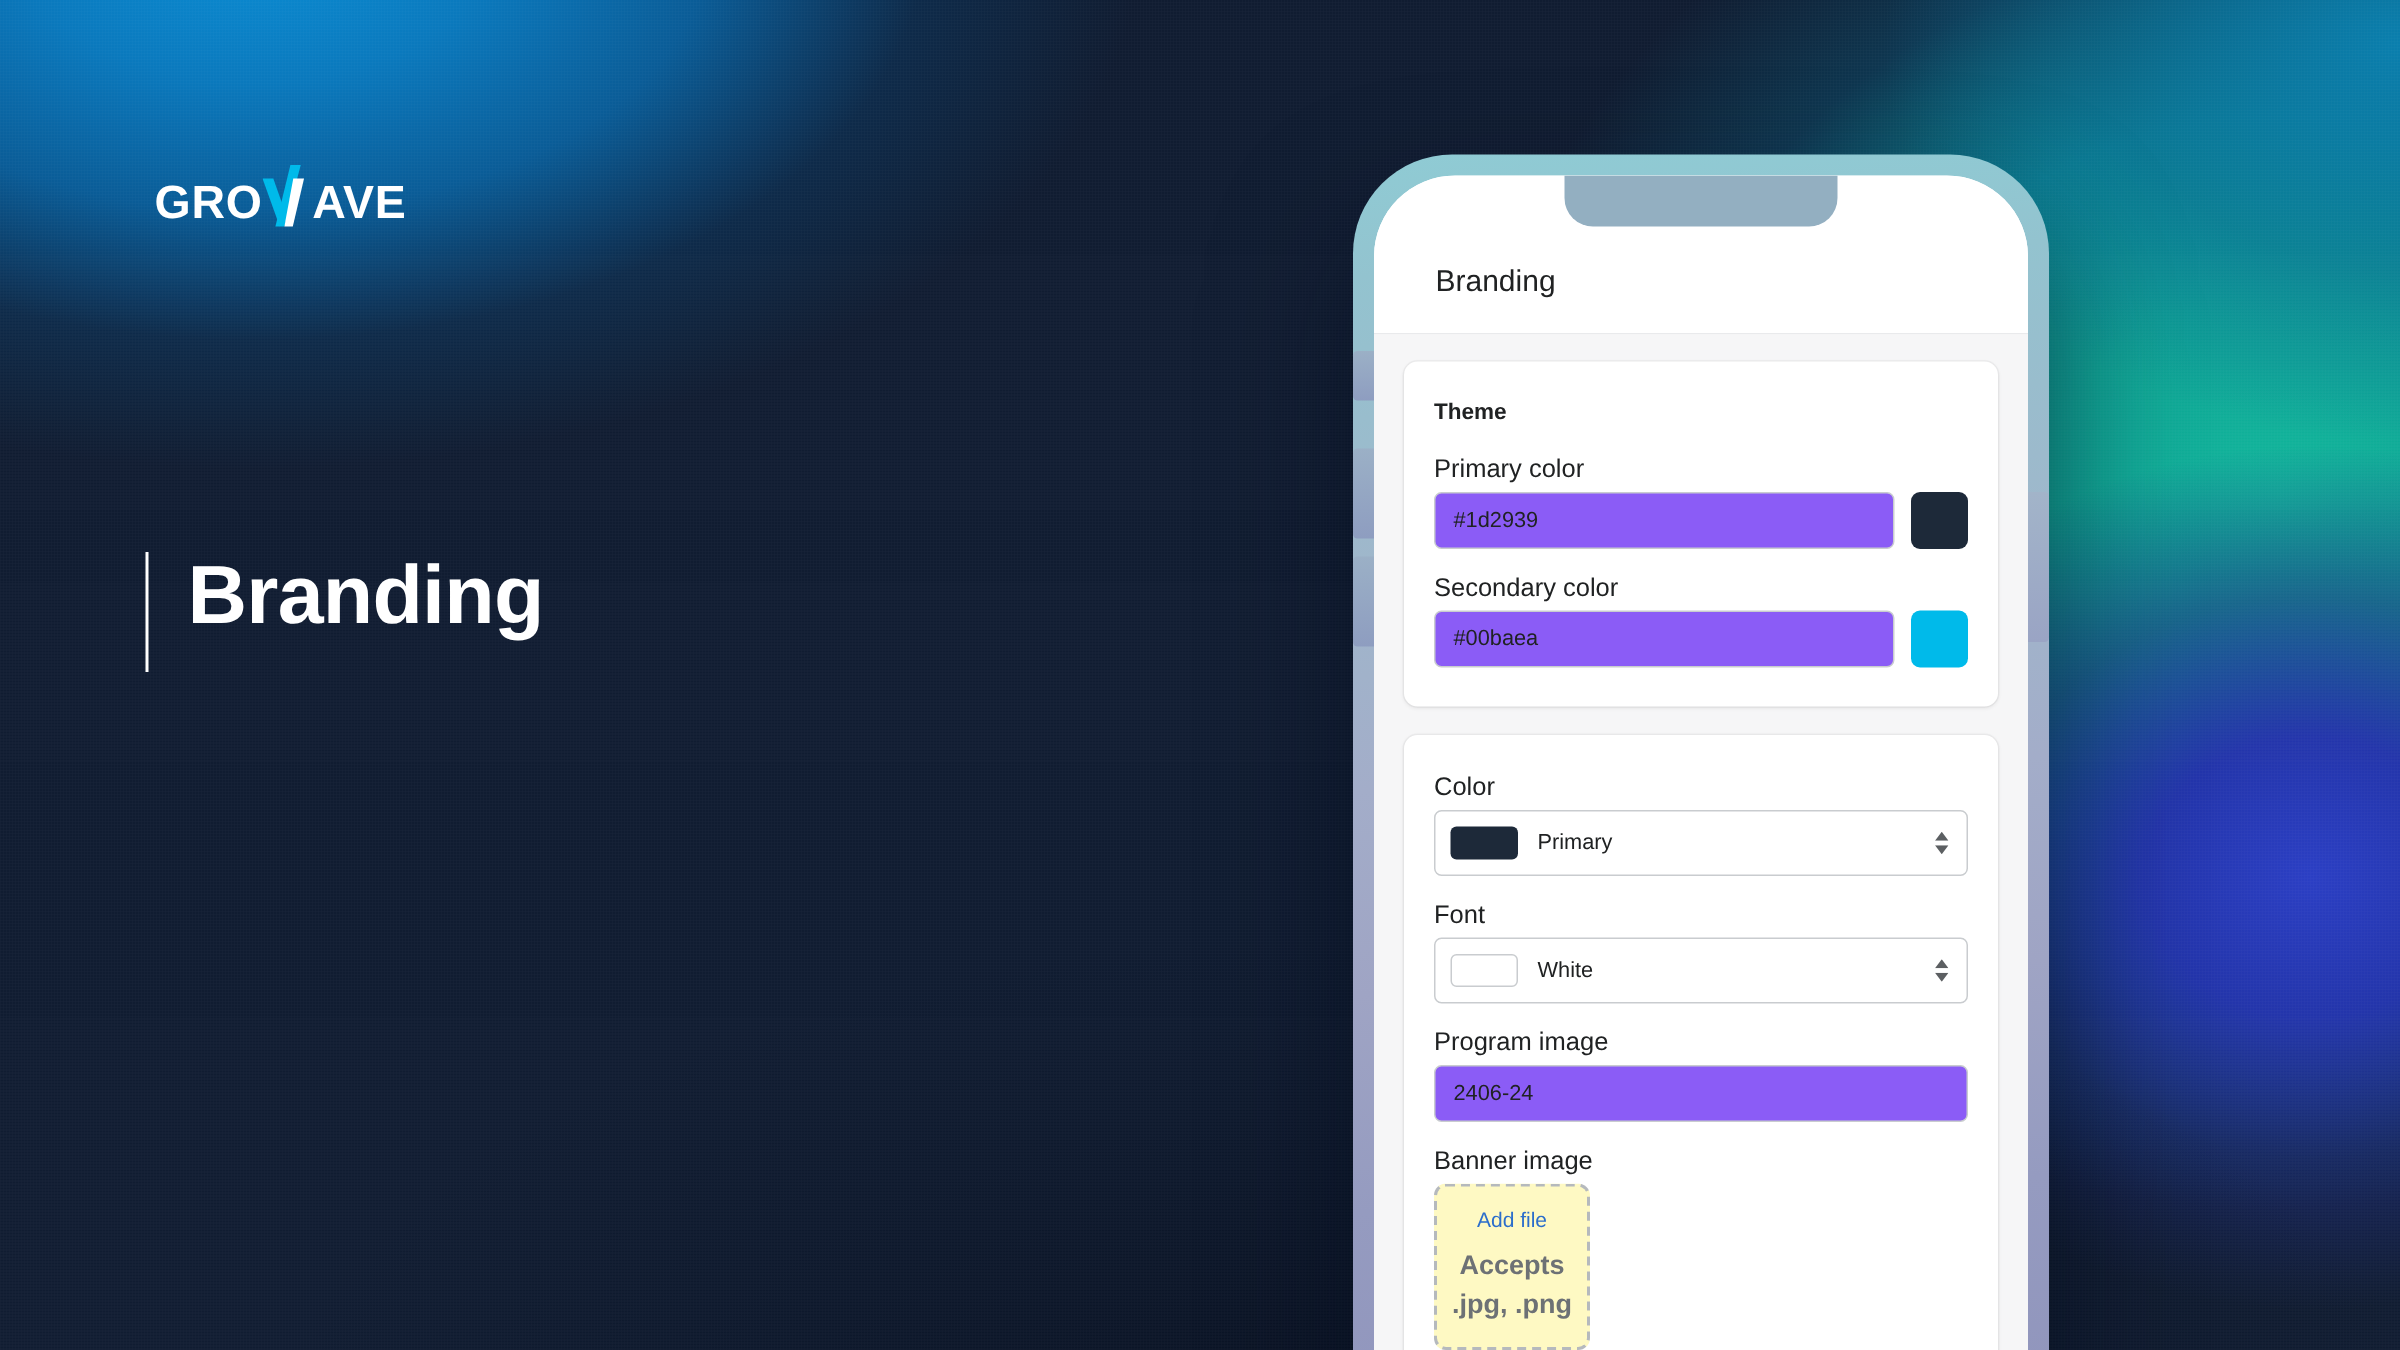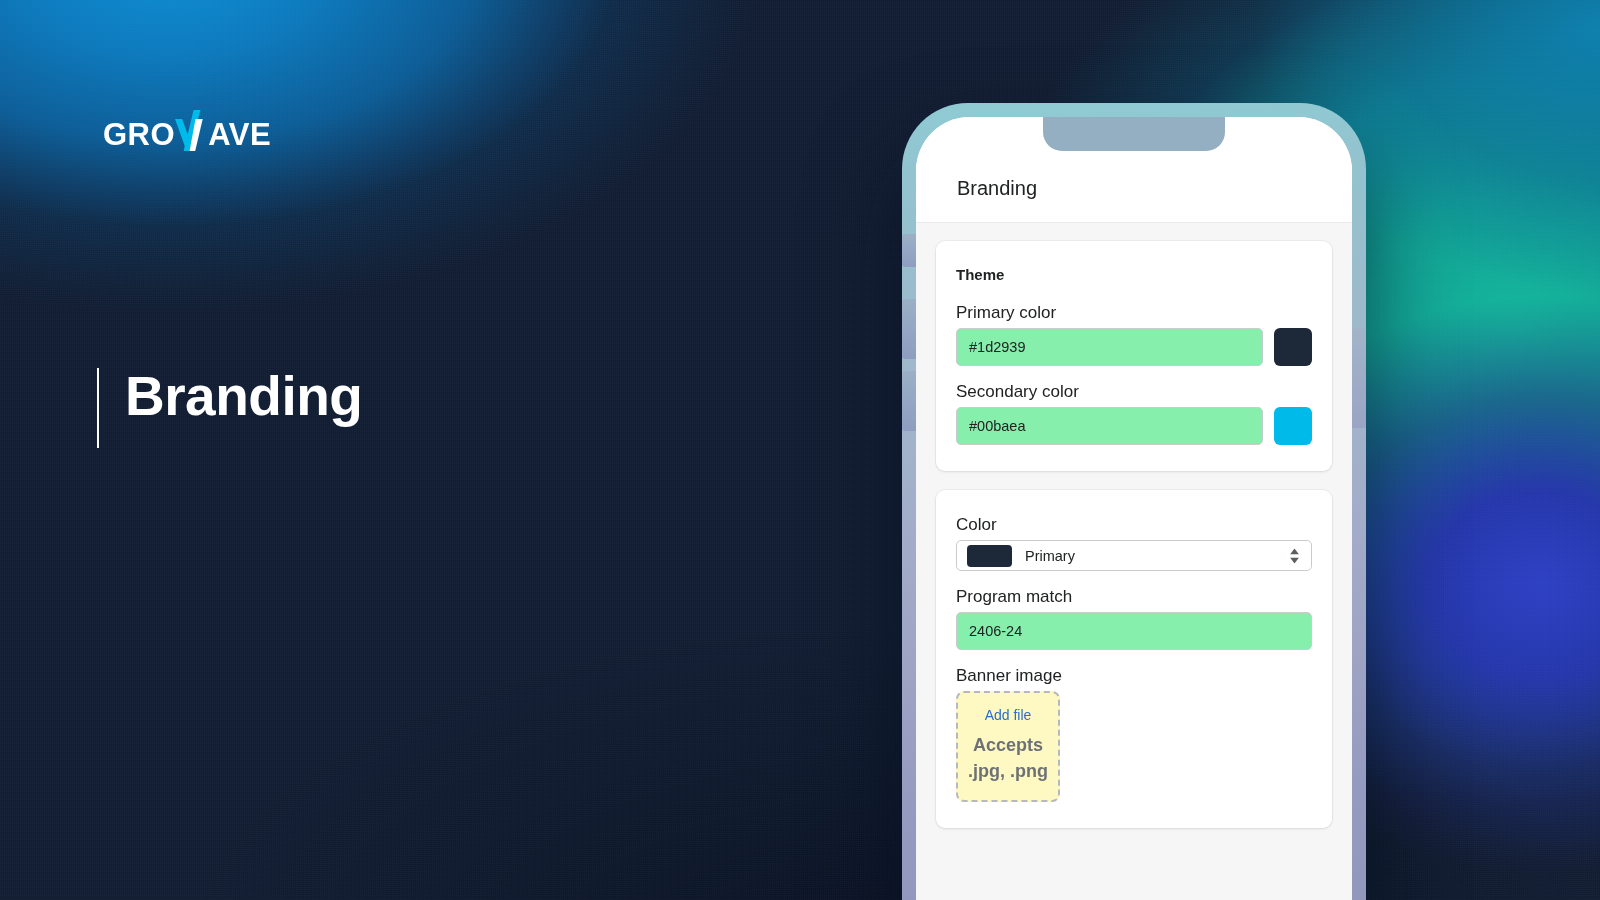--- a/index.html
+++ b/index.html
@@ -125,30 +125,30 @@
     margin-bottom:20px;
   }
   .field { margin-bottom:16px; }
   .field:last-child { margin-bottom:0; }
   .field-label {
     font-size:17px; color:#202223; margin-bottom:5px; display:block;
   }
   .input-row { display:flex; align-items:center; gap:11px; }
   .text-input {
     flex:1; height:38px; border:1px solid #c9cccf; border-radius:5px;
-    background:#86efac; padding:0 12px;
+    background:#8b5cf6; padding:0 12px;
     font-size:14.5px; color:#202223;
     font-family:"Liberation Sans", sans-serif;
     display:flex; align-items:center;
   }
   .swatch-lg {
     width:38px; height:38px; border-radius:6px; flex:none;
   }
   .select-input {
-    position:relative; height:31px; border:1px solid #c9cccf; border-radius:5px;
+    position:relative; height:44px; border:1px solid #c9cccf; border-radius:5px;
     background:#ffffff; display:flex; align-items:center;
     padding:0 10px; gap:13px;
   }
   .swatch-sm {
     width:45px; height:22px; border-radius:4px; flex:none;
   }
   .swatch-sm.bordered { border:1px solid #c9cccf; }
   .select-value { font-size:14.5px; color:#202223; }
   .stepper {
     position:absolute; right:12px; top:50%; transform:translateY(-50%);
@@ -246,23 +246,38 @@
                 <svg width="9" height="6" viewBox="0 0 9 6">
                     <polygon points="4.5,0 9,6 0,6" fill="#5c5f62"></polygon>
                   </svg>
                 <svg width="9" height="6" viewBox="0 0 9 6">
                     <polygon points="4.5,6 0,0 9,0" fill="#5c5f62"></polygon>
                   </svg>
               </span>
             </div>
           </div>
 
-
-          <div class="field">
-            <span class="field-label">Program match</span>
+          <div class="field">
+            <span class="field-label">Font</span>
+            <div class="select-input">
+              <div class="swatch-sm bordered" style="background:#ffffff"></div>
+              <span class="select-value">White</span>
+              <span class="stepper">
+                <svg width="9" height="6" viewBox="0 0 9 6">
+                    <polygon points="4.5,0 9,6 0,6" fill="#5c5f62"></polygon>
+                  </svg>
+                <svg width="9" height="6" viewBox="0 0 9 6">
+                    <polygon points="4.5,6 0,0 9,0" fill="#5c5f62"></polygon>
+                  </svg>
+              </span>
+            </div>
+          </div>
+
+          <div class="field">
+            <span class="field-label">Program image</span>
             <div class="text-input">2406-24</div>
           </div>
 
           <div class="field">
             <span class="field-label">Banner image</span>
             <div class="dropzone">
               <span class="dz-link">Add file</span>
               <div class="dz-hint">
                 <div>Accepts</div>
                 <div>.jpg, .png</div>

